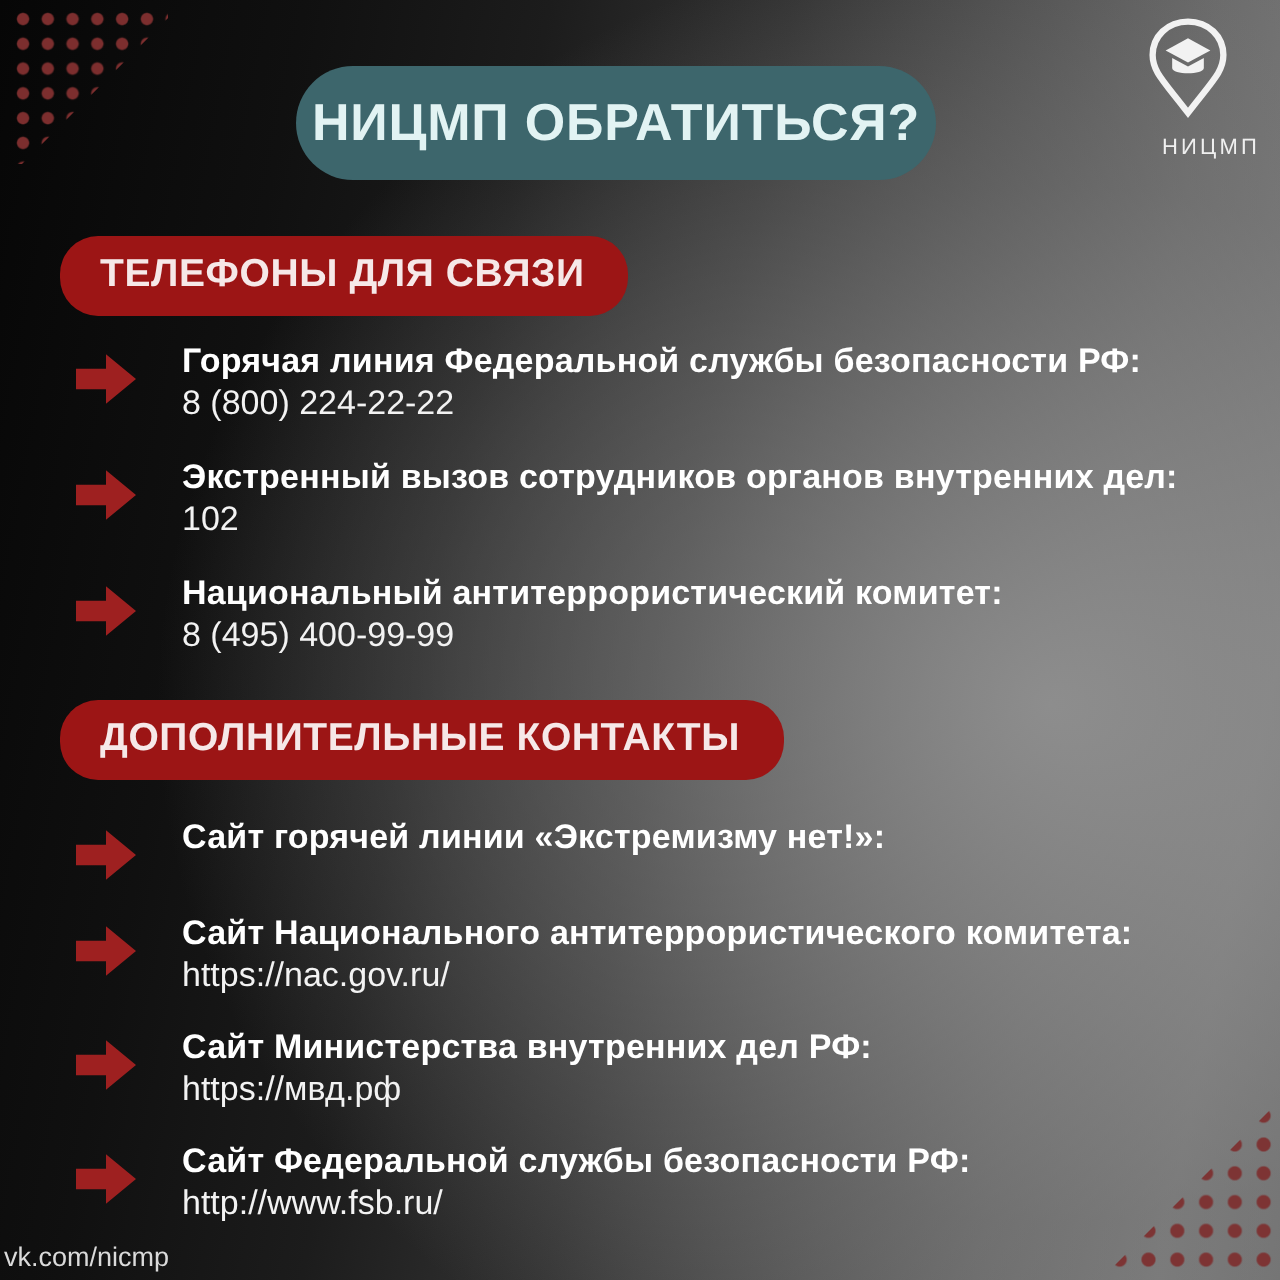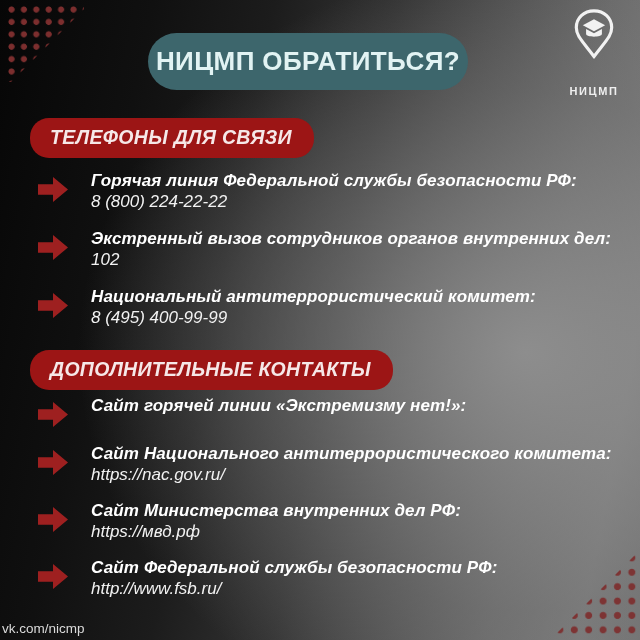--- a/index.html
+++ b/index.html
@@ -22,40 +22,40 @@
   .dots-br{
     position:absolute;right:-2px;bottom:0px;width:92px;height:92px;
     background-image:radial-gradient(circle at 4.2px 4.2px,#7d3434 3.1px,transparent 3.9px);
     background-size:14.4px 14.4px;
     background-position:right bottom;
     clip-path:polygon(104% -4%,104% 104%,-4% 104%);
   }
   
   .logo{position:absolute;top:8px;right:10px;width:72px;text-align:center;}
   .logo-label{
-    display:block;margin-top:19px;
-    font-size:11px;font-weight:700;letter-spacing:1.6px;color:#efefef;
+    display:block;margin-top:1px;
+    font-size:11px;font-weight:400;letter-spacing:1.6px;color:#efefef;text-align:right;
   }
   
   .title-pill{
     position:absolute;top:33px;left:148px;width:320px;height:57px;
     border-radius:29px;
     display:flex;align-items:center;justify-content:center;
     color:#e2f3f3;font-size:26px;font-weight:700;letter-spacing:.4px;
   }
   
-  .content{position:absolute;top:118px;left:30px;right:16px;font-style:italic;}
+  .content{position:absolute;top:118px;left:30px;right:16px;}
   .section-heading{
     display:inline-block;
     padding:8px 22px 9px 20px;
     border-radius:19px;
     color:#f6e8e8;font-size:19.5px;font-weight:700;letter-spacing:.3px;
     margin:0 0 13px 0;
   }
-  .section-heading.second{margin-top:5px;margin-bottom:6px;text-align:center;}
+  .section-heading.second{margin-top:5px;margin-bottom:19px;text-align:center;}
   .item{display:flex;gap:23px;padding-left:8px;margin-bottom:17px;}
   .sec2 .item{margin-bottom:16px;}
   .arrow{
     flex:none;width:30px;height:27px;margin-top:5px;
     clip-path:polygon(0 31%,50% 31%,50% 4%,100% 50%,50% 96%,50% 69%,0 69%);
   }
   .item-text{min-width:0;}
   .item-label{display:block;color:#ffffff;font-size:17px;font-weight:700;line-height:20.5px;letter-spacing:.1px;text-align:center;}
   .item-value{display:block;color:#f2f2f2;font-size:17px;font-weight:400;line-height:20.5px;}
   

